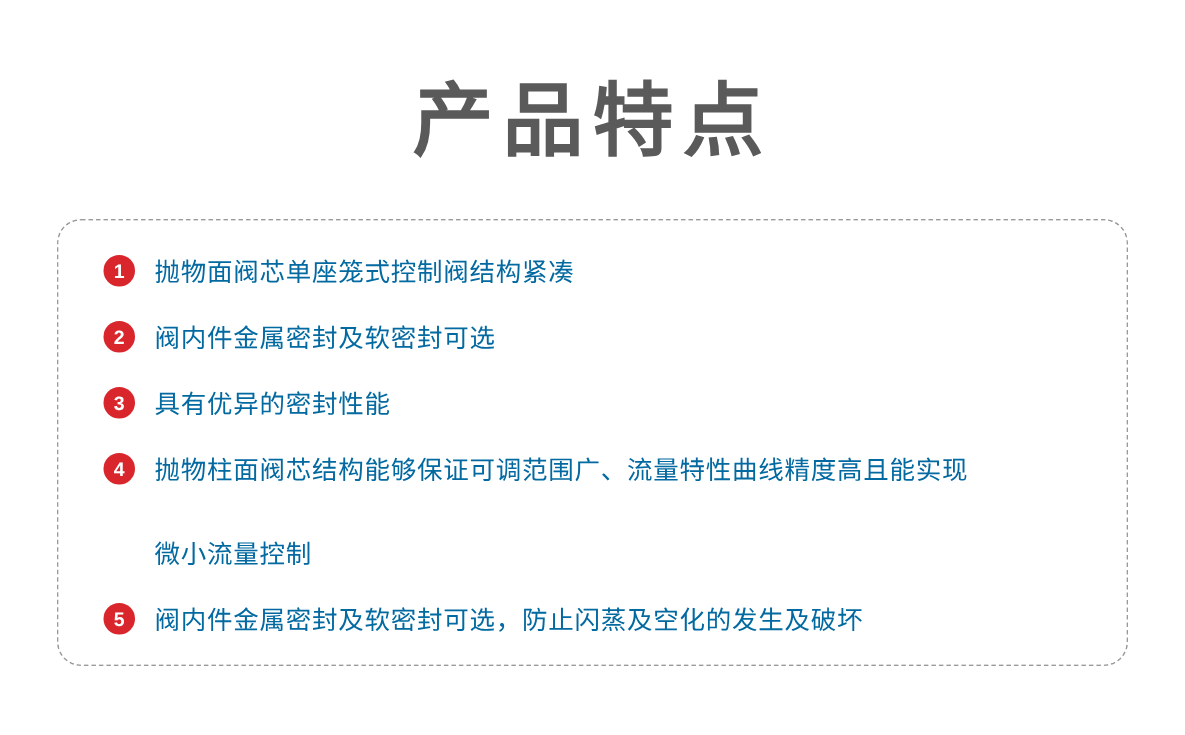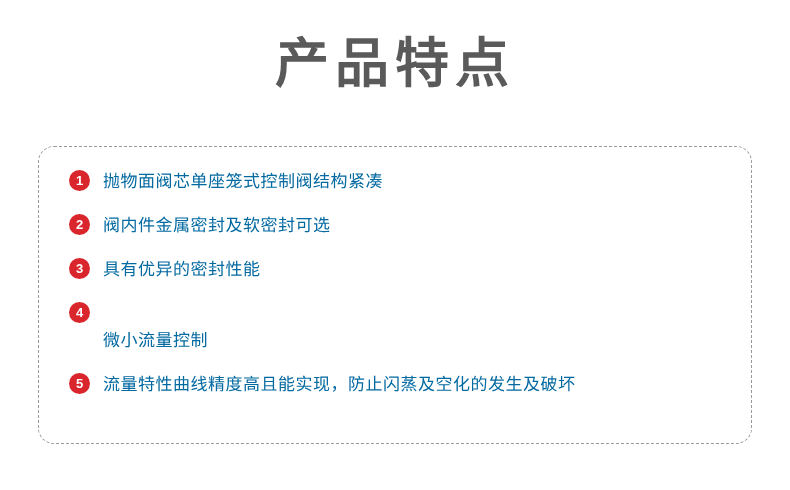--- a/index.html
+++ b/index.html
@@ -22,21 +22,21 @@
     box-sizing: border-box;
   }
 
   .page-title {
     text-align: center;
     font-size: 54px;
     font-weight: bold;
     color: #5a5a5a;
     letter-spacing: 6px;
     margin: 0;
-    padding-top: 32px;
+    padding-top: 50px;
     line-height: 1.15;
     font-family: "Liberation Sans", "DejaVu Sans", sans-serif;
   }
 
   .feature-box {
     position: absolute;
     left: 38px;
     top: 146px;
     width: 714px;
     height: 298px;
@@ -117,27 +117,28 @@
       <li class="feature-item">
         <span class="badge">3</span>
         <span class="feature-text">
           <span>具有优异的密封性能</span>
         </span>
       </li>
 
       <li class="feature-item">
         <span class="badge">4</span>
         <span class="feature-text">
+          <span>抛物柱面阀芯结构能够保证可调范围广、流量特性曲线精度高且能实现</span>
           <span class="line2">微小流量控制</span>
         </span>
       </li>
 
       <li class="feature-item">
         <span class="badge">5</span>
         <span class="feature-text">
-          <span>流量特性曲线精度高且能实现，防止闪蒸及空化的发生及破坏</span>
+          <span>阀内件金属密封及软密封可选，防止闪蒸及空化的发生及破坏</span>
         </span>
       </li>
 
     </ul>
   </div>
 
 </div>
 
 </body></html>

